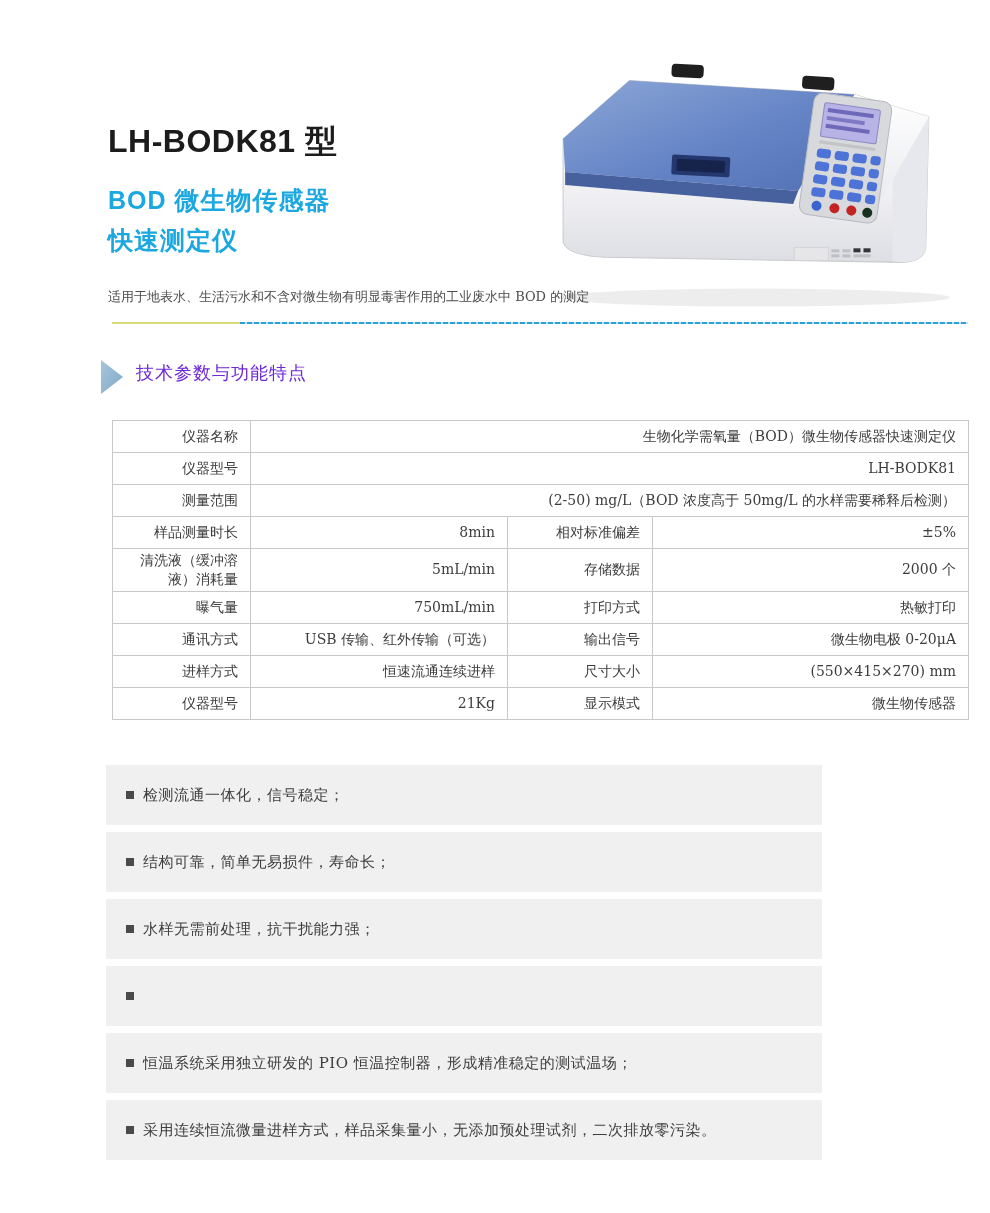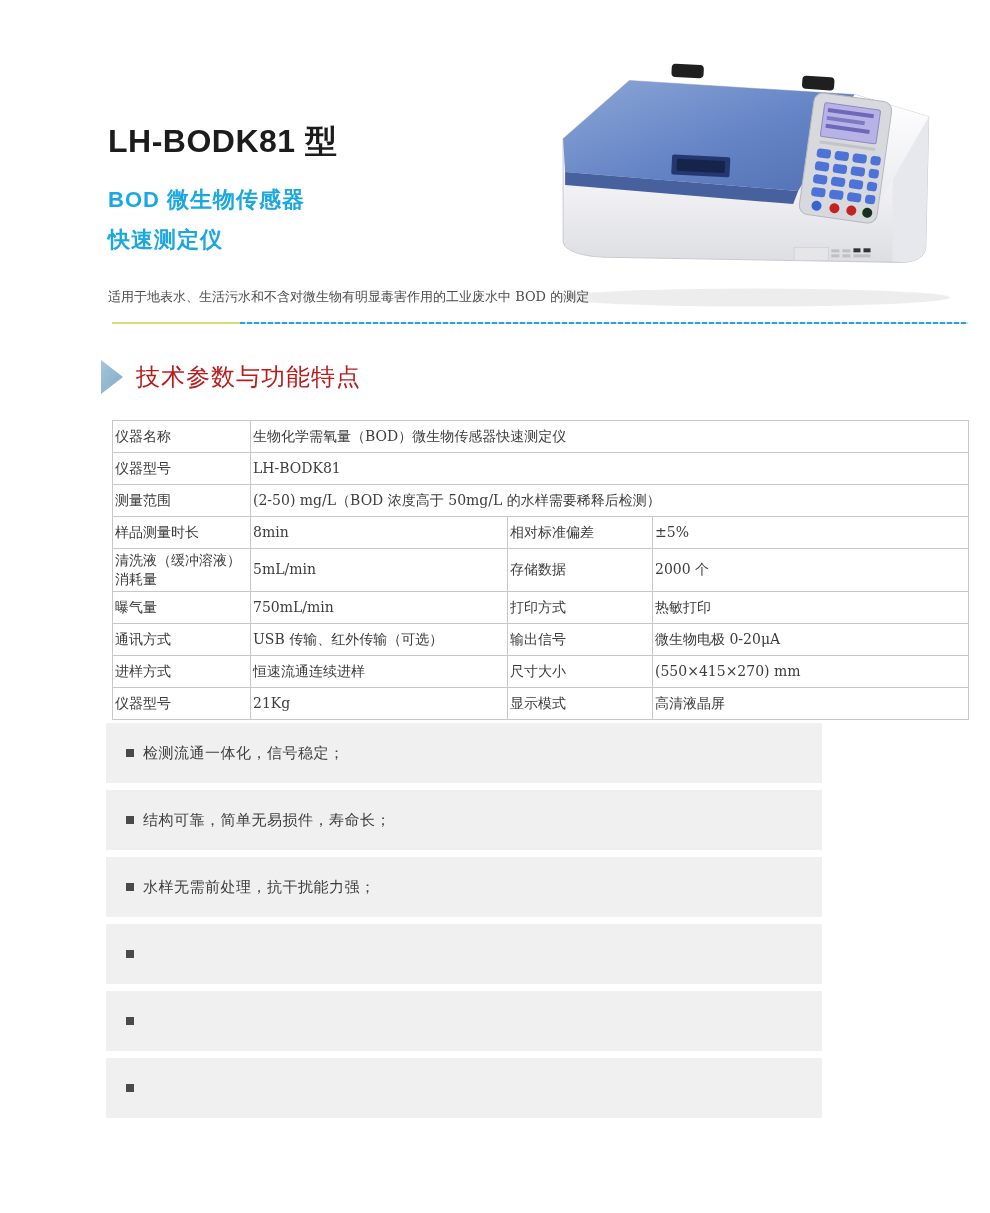--- a/index.html
+++ b/index.html
@@ -15,21 +15,21 @@
   }
 
   
   .model-label {
     position: absolute; left: 108px; top: 120px;
     font-size: 32px; font-weight: bold; color: #1c1c1c;
     letter-spacing: 0.5px;
   }
   .main-title {
     position: absolute; left: 108px; top: 180px;
-    font-size: 22px; font-weight: bold; color: #1ba7e0;
+    font-size: 25px; font-weight: bold; color: #1ba7e0;
     line-height: 40px; letter-spacing: 1px;
   }
   .subtitle {
     position: absolute; left: 108px; top: 288px;
     font-size: 13px; color: #4c4c4c;
     font-family: "DejaVu Serif", serif;
   }
   .divider {
     position: absolute; left: 112px; top: 322px;
     width: 856px; height: 2px;
@@ -47,46 +47,46 @@
   .product-figure {
     position: absolute; left: 543px; top: 50px;
     width: 432px; height: 262px;
   }
 
   
   .section-header { position: absolute; left: 100px; top: 357px; height: 40px; }
   .section-arrow { position: absolute; left: 0; top: 2px; }
   .section-title {
     position: absolute; left: 36px; top: 4px;
-    font-size: 24px; color: #b91c1c; letter-spacing: 1px;
+    font-size: 18px; color: #6d28d9; letter-spacing: 1px;
     white-space: nowrap;
   }
 
   
   .spec-table {
     position: absolute; left: 112px; top: 420px;
     width: 856px; border-collapse: collapse;
     font-family: "DejaVu Serif", serif;
     font-size: 14px; color: #3c3c3c;
     table-layout: fixed;
   }
   .spec-table td {
     border: 1px solid #c8c8c8;
-    text-align: left; vertical-align: middle;
-    padding: 2px 2px; line-height: 1.35;
+    text-align: right; vertical-align: middle;
+    padding: 2px 12px; line-height: 1.35;
   }
   .spec-table tr { height: 32px; }
   .spec-table tr.tall { height: 40px; }
   .col-l1 { width: 138px; }
   .col-v1 { width: 257px; }
   .col-l2 { width: 145px; }
   .col-v2 { width: 316px; }
 
   
-  .features { position: absolute; left: 106px; top: 723px; width: 716px; }
+  .features { position: absolute; left: 106px; top: 765px; width: 716px; }
   .feature-item {
     position: relative; width: 100%; height: 60px;
     background: #f0f0f0; margin-bottom: 7px;
     display: flex; align-items: center;
     padding-left: 20px;
   }
   .bullet-square {
     display: inline-block; width: 8px; height: 8px;
     background: #4a4a4a; margin-right: 9px; flex: 0 0 auto;
   }
@@ -257,21 +257,21 @@
       <tr>
         <td>进样方式</td>
         <td>恒速流通连续进样</td>
         <td>尺寸大小</td>
         <td>(550×415×270) mm</td>
       </tr>
       <tr>
         <td>仪器型号</td>
         <td>21Kg</td>
         <td>显示模式</td>
-        <td>高清液晶屏</td>
+        <td>微生物传感器</td>
       </tr>
     </tbody>
   </table>
 
   <div class="features">
     <div class="feature-item">
       <span class="bullet-square"></span>
       <span class="feature-text">检测流通一体化，信号稳定；</span>
     </div>
     <div class="feature-item">
@@ -280,19 +280,21 @@
     </div>
     <div class="feature-item">
       <span class="bullet-square"></span>
       <span class="feature-text">水样无需前处理，抗干扰能力强；</span>
     </div>
     <div class="feature-item">
       <span class="bullet-square"></span>
     </div>
     <div class="feature-item">
       <span class="bullet-square"></span>
-    </div>
-    <div class="feature-item">
-      <span class="bullet-square"></span>
+      <span class="feature-text">恒温系统采用独立研发的 PIO 恒温控制器，形成精准稳定的测试温场；</span>
+    </div>
+    <div class="feature-item">
+      <span class="bullet-square"></span>
+      <span class="feature-text">采用连续恒流微量进样方式，样品采集量小，无添加预处理试剂，二次排放零污染。</span>
     </div>
   </div>
 
 </div>
 
 </body></html>

